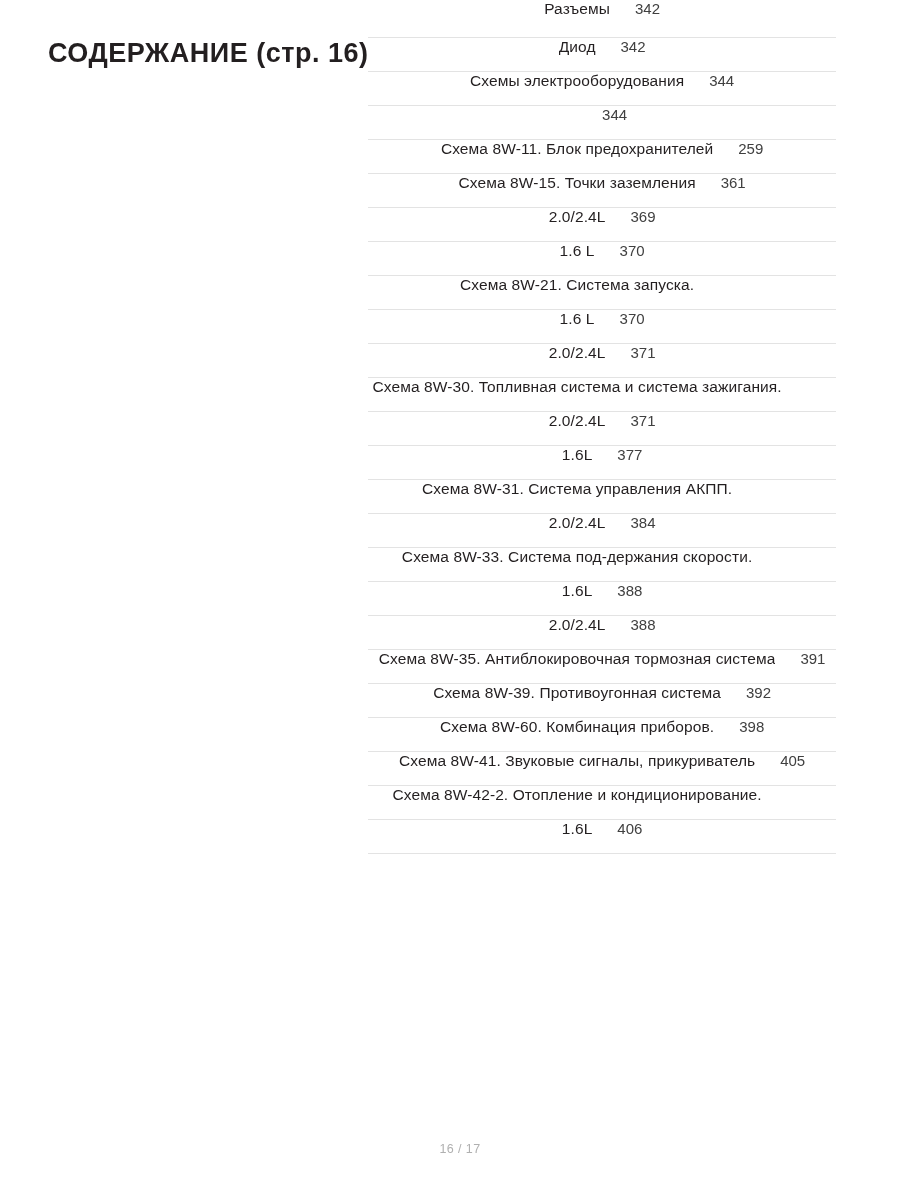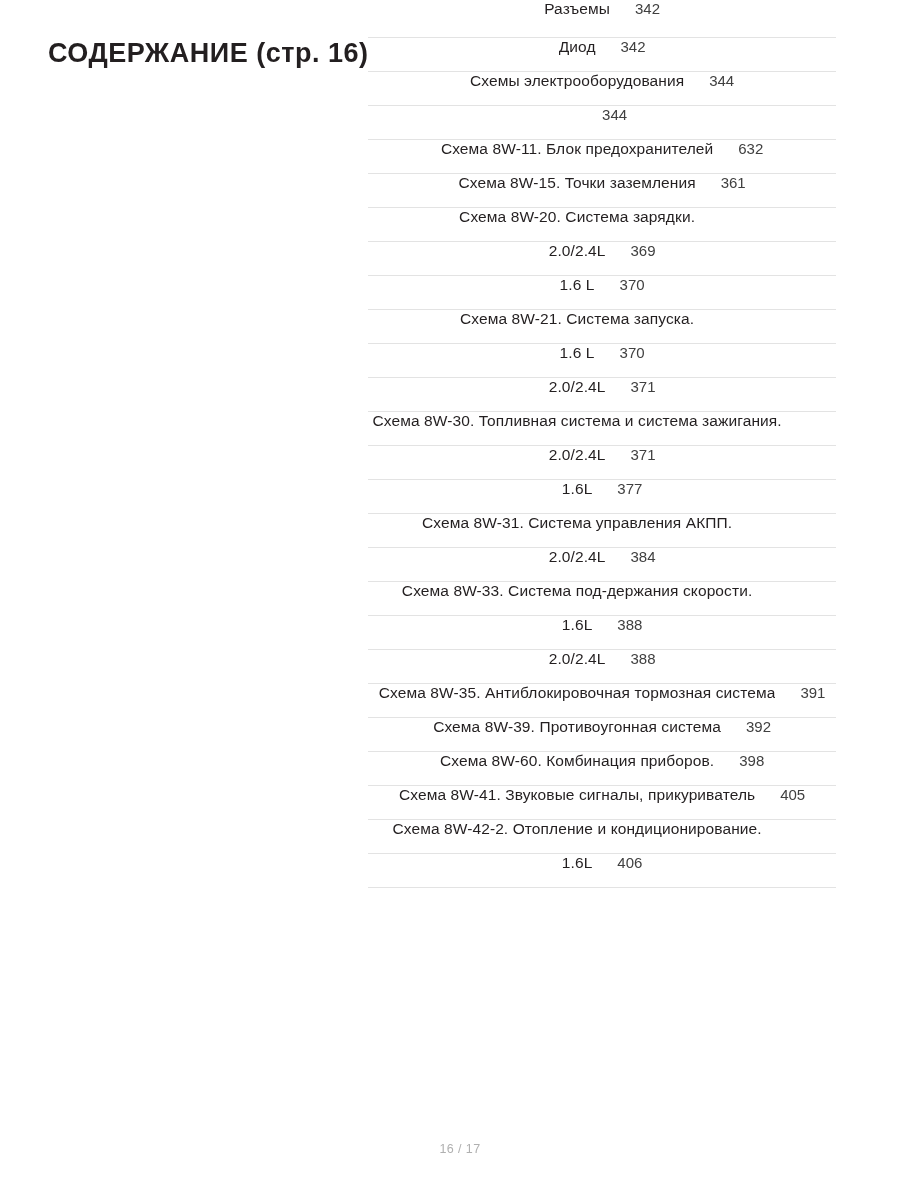--- a/index.html
+++ b/index.html
@@ -101,29 +101,25 @@
       </div>
       <div class="toc-row">
         <span class="toc-label">Схемы электрооборудования</span>
         <span class="toc-page">344</span>
       </div>
       <div class="toc-row">
         <span class="toc-page">344</span>
       </div>
       <div class="toc-row">
         <span class="toc-label">Схема 8W-11. Блок предохранителей</span>
-        <span class="toc-page">632</span>
+        <span class="toc-page">259</span>
       </div>
       <div class="toc-row">
         <span class="toc-label">Схема 8W-15. Точки заземления</span>
         <span class="toc-page">361</span>
-      </div>
-      <div class="toc-row">
-        <span class="toc-label">Схема 8W-20. Система зарядки.</span>
-        <span class="toc-page"></span>
       </div>
       <div class="toc-row">
         <span class="toc-label">2.0/2.4L</span>
         <span class="toc-page">369</span>
       </div>
       <div class="toc-row">
         <span class="toc-label">1.6 L</span>
         <span class="toc-page">370</span>
       </div>
       <div class="toc-row">

